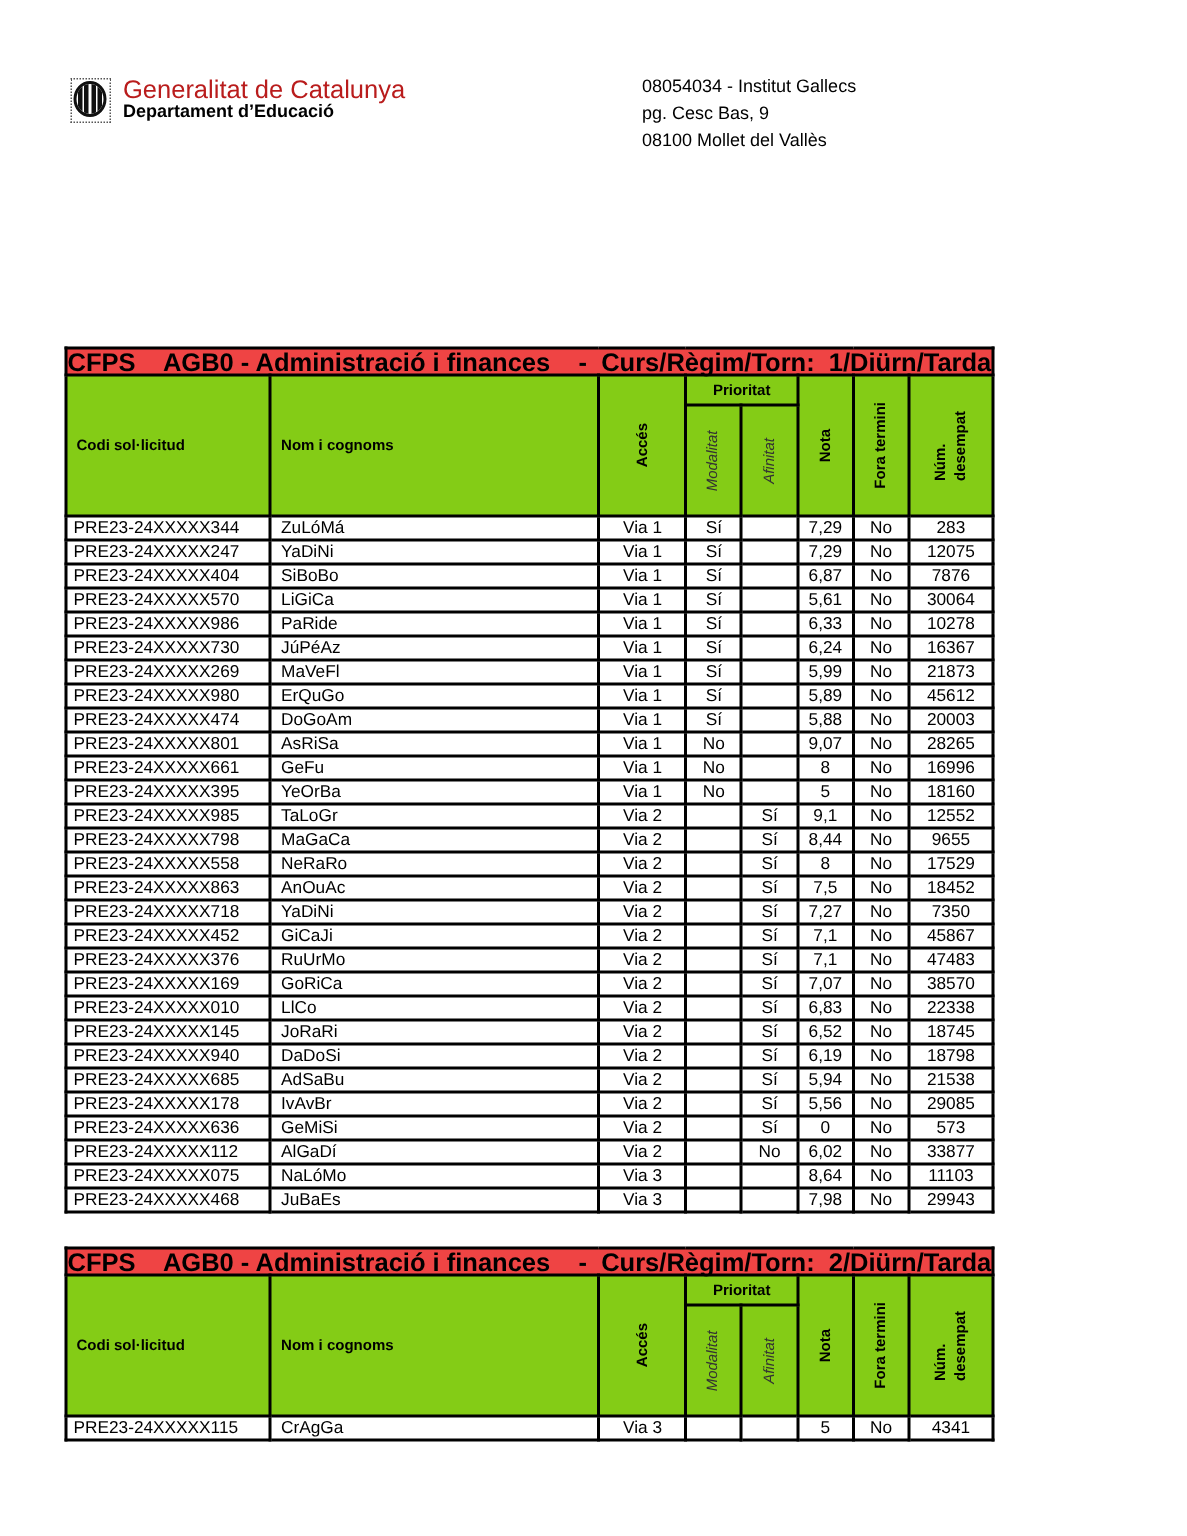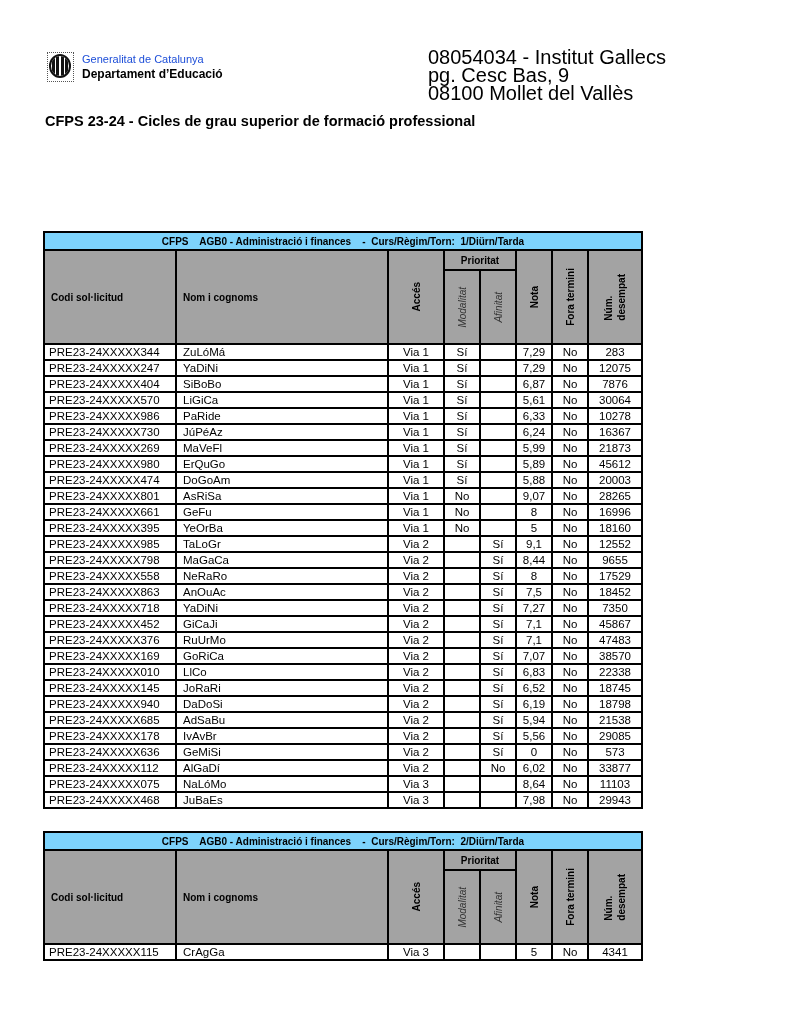--- a/index.html
+++ b/index.html
@@ -3,28 +3,28 @@
 <meta charset="utf-8">
 <style>
   html, body { margin: 0; padding: 0; background: #ffffff; }
   body { width: 791px; height: 1024px; position: relative; font-family: "Liberation Sans", sans-serif; color: #000; overflow: hidden; }
   .logo { position: absolute; left: 48px; top: 52px; display: flex; align-items: center; }
   .logo-mark { width: 26px; height: 30px; position: relative; margin-right: 8px; }
   .logo-mark .ring { position: absolute; left: 1px; top: 2px; width: 22px; height: 24px; border: 2px solid #111; border-radius: 50%; overflow: hidden; display: flex; justify-content: space-evenly; align-items: stretch; box-sizing: border-box; }
   .logo-mark .bar { width: 3px; background: #111; }
   .logo-mark .frame { position: absolute; left: -1px; top: 0; width: 27px; height: 30px; border: 1px dotted #555; box-sizing: border-box; }
   .logo-text { line-height: 15px; }
-  .logo-line1 { font-size: 11px; color: #1d4ed8; }
+  .logo-line1 { font-size: 17px; color: #b91c1c; }
   .logo-line2 { font-size: 12px; font-weight: bold; }
-  .school { position: absolute; left: 428px; top: 48px; font-size: 20px; line-height: 18px; }
+  .school { position: absolute; left: 428px; top: 48px; font-size: 12px; line-height: 18px; }
   .title { position: absolute; left: 45px; top: 112px; font-size: 14.5px; font-weight: bold; line-height: 19px; width: 720px; }
   table.list { position: absolute; left: 43px; border-collapse: collapse; table-layout: fixed; font-size: 11.5px; }
   table.list td, table.list th { border: 2px solid #000; padding: 0; height: 14px; line-height: 13px; }
-  .cap { background: #7dd3fc; text-align: center; font-weight: bold; font-size: 10px; height: 16px !important; border-left: 2px solid #000; border-right: 2px solid #000; }
-  .hdr { background: #a3a3a3; font-weight: bold; font-size: 10px; text-align: left; padding-left: 6px !important; }
+  .cap { background: #ef4444; text-align: center; font-weight: bold; font-size: 17px; height: 16px !important; border-left: 2px solid #000; border-right: 2px solid #000; }
+  .hdr { background: #84cc16; font-weight: bold; font-size: 10px; text-align: left; padding-left: 6px !important; }
   .vert { writing-mode: vertical-rl; transform: rotate(180deg); white-space: nowrap; margin: 0 auto; font-weight: bold; font-size: 10px; }
   .vert.it { font-style: italic; font-weight: normal; color: #333; }
   .prio { text-align: center; font-size: 10px; height: 18px !important; }
   .c-code { padding-left: 4px !important; }
   .c-name { padding-left: 6px !important; }
   .center { text-align: center; }
 </style>
 </head>
 <body>
 
@@ -44,21 +44,20 @@
   </div>
 </div>
 
 <div class="school">
   <div>08054034 - Institut Gallecs</div>
   <div>pg. Cesc Bas, 9</div>
   <div>08100 Mollet del Vallès</div>
 </div>
 
 <div class="title">
-  <div>CFPS 23-24 - Cicles de grau superior de formació professional</div>
 </div>
 
 <table class="list" id="t0" style="top:231px;">
     <colgroup>
       <col style="width:132px">
       <col style="width:212px">
       <col style="width:56px">
       <col style="width:36px">
       <col style="width:36px">
       <col style="width:36px">

